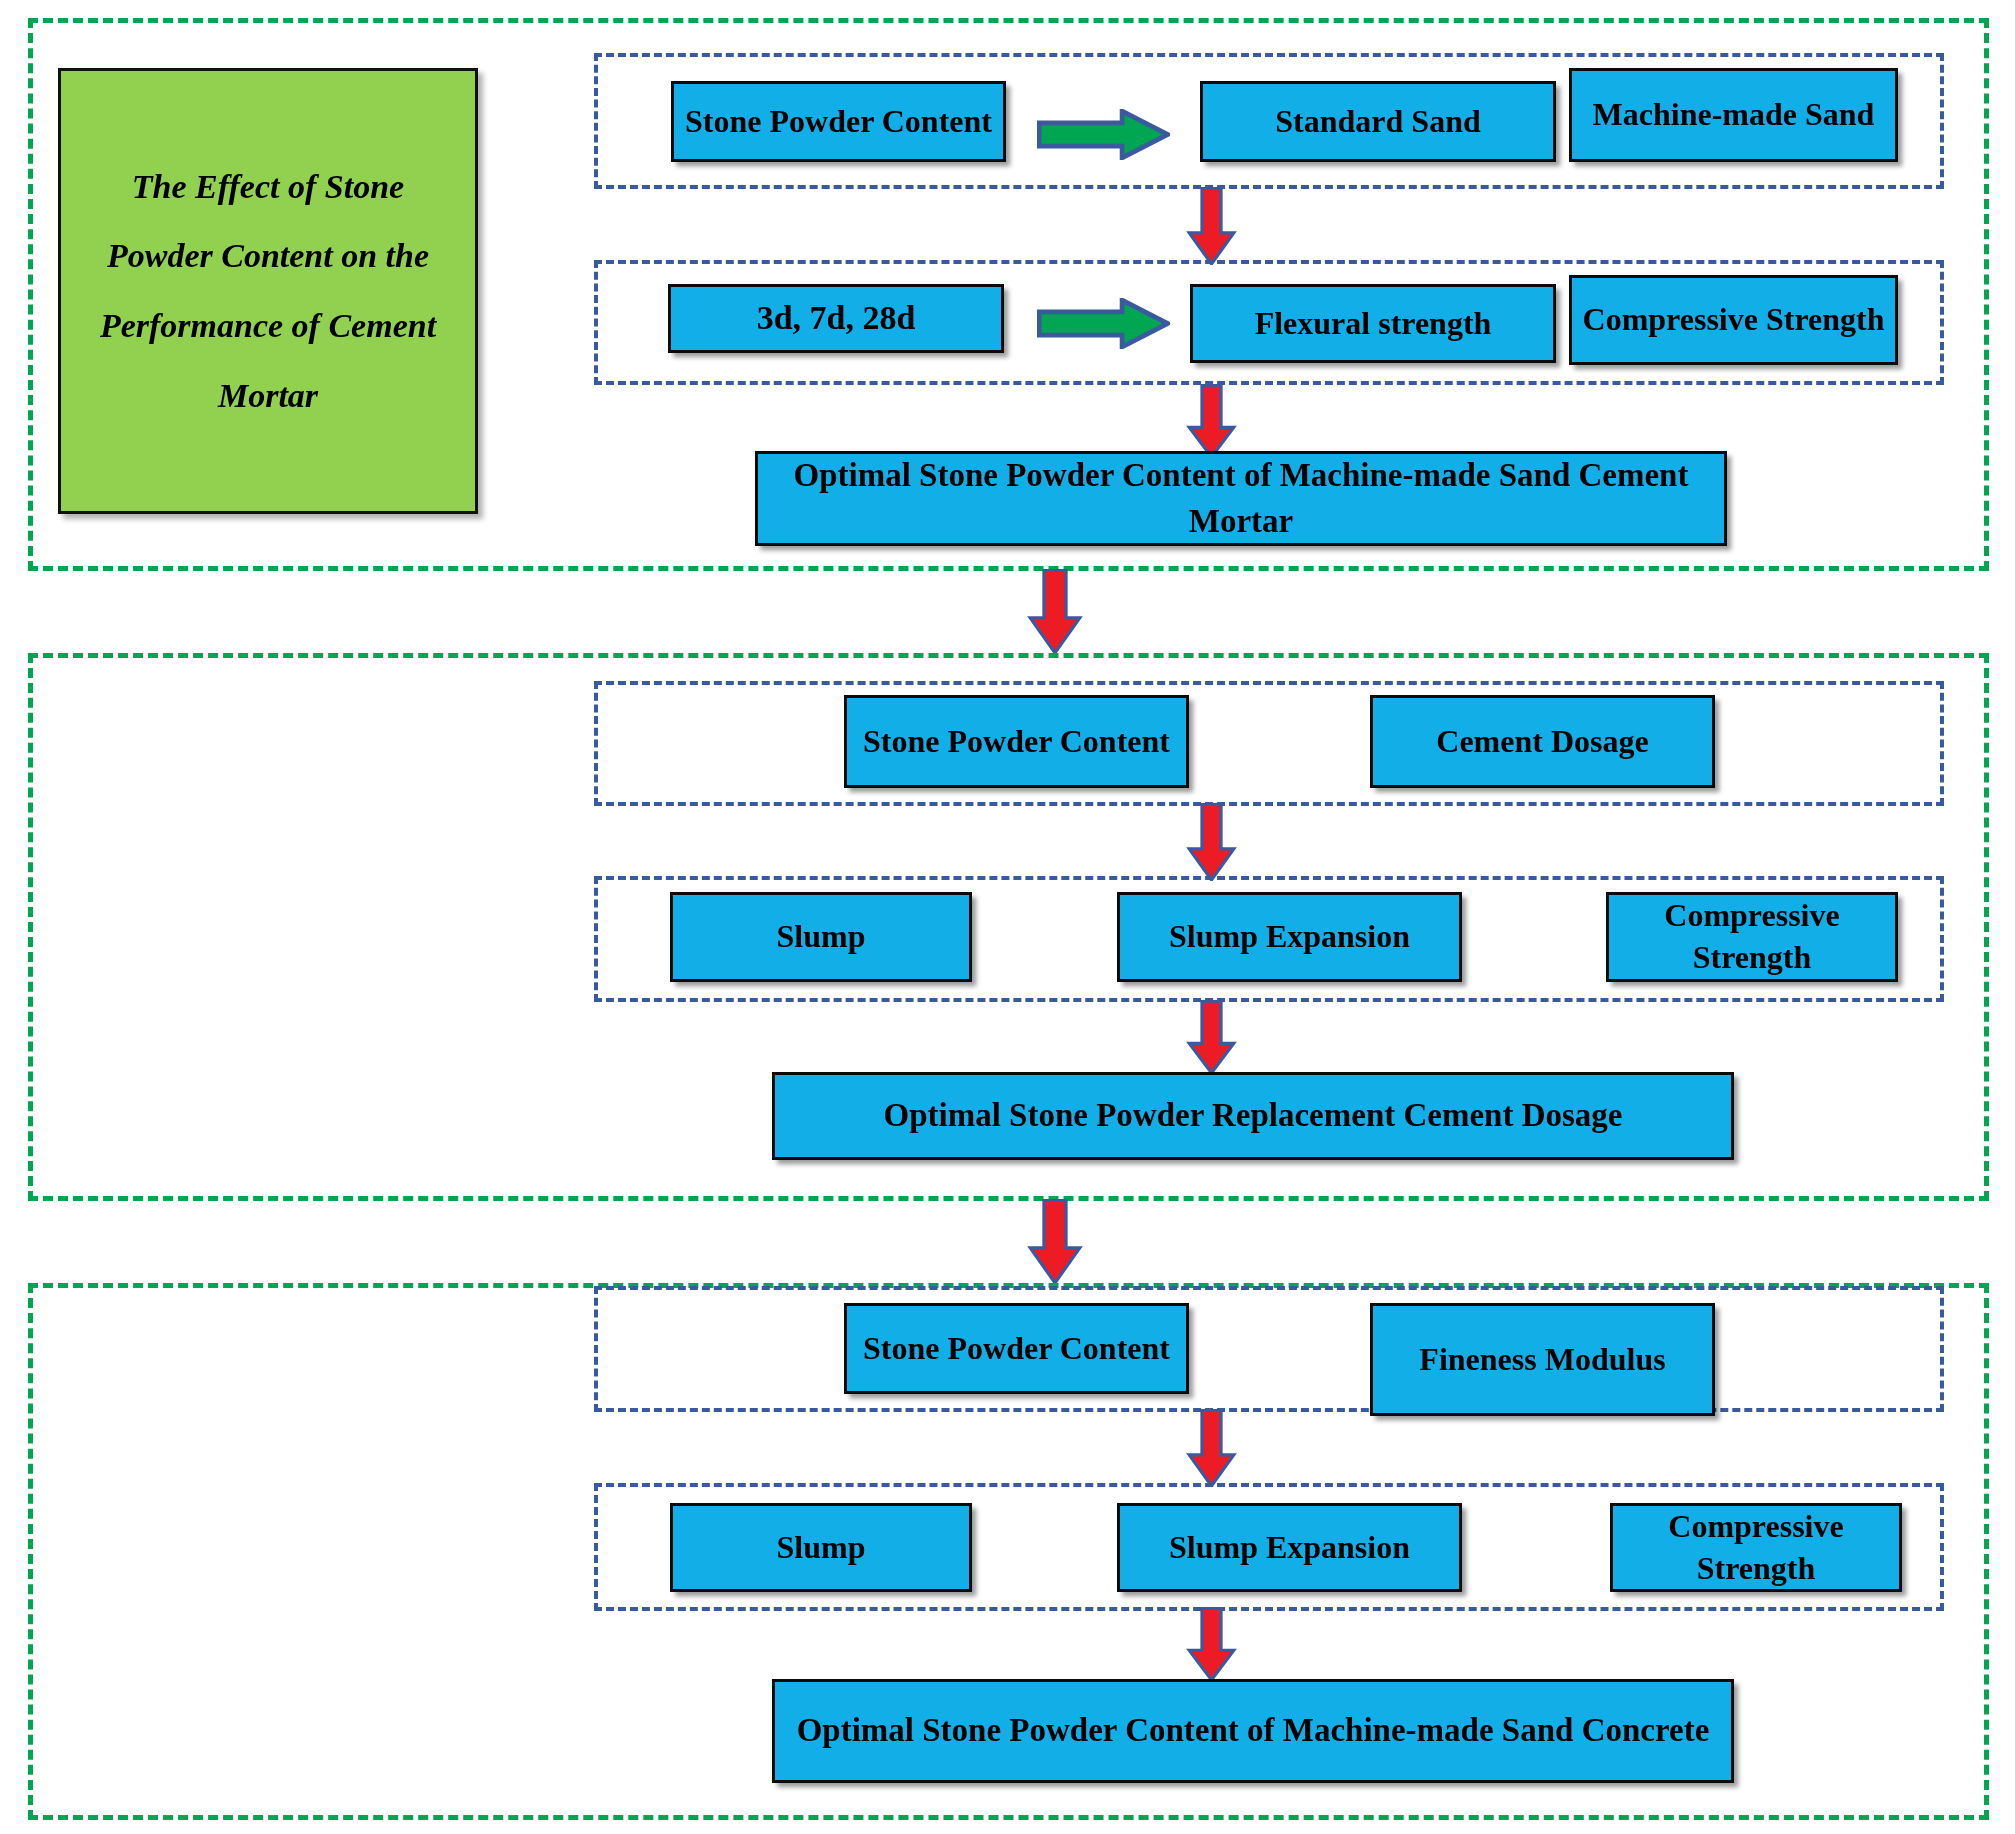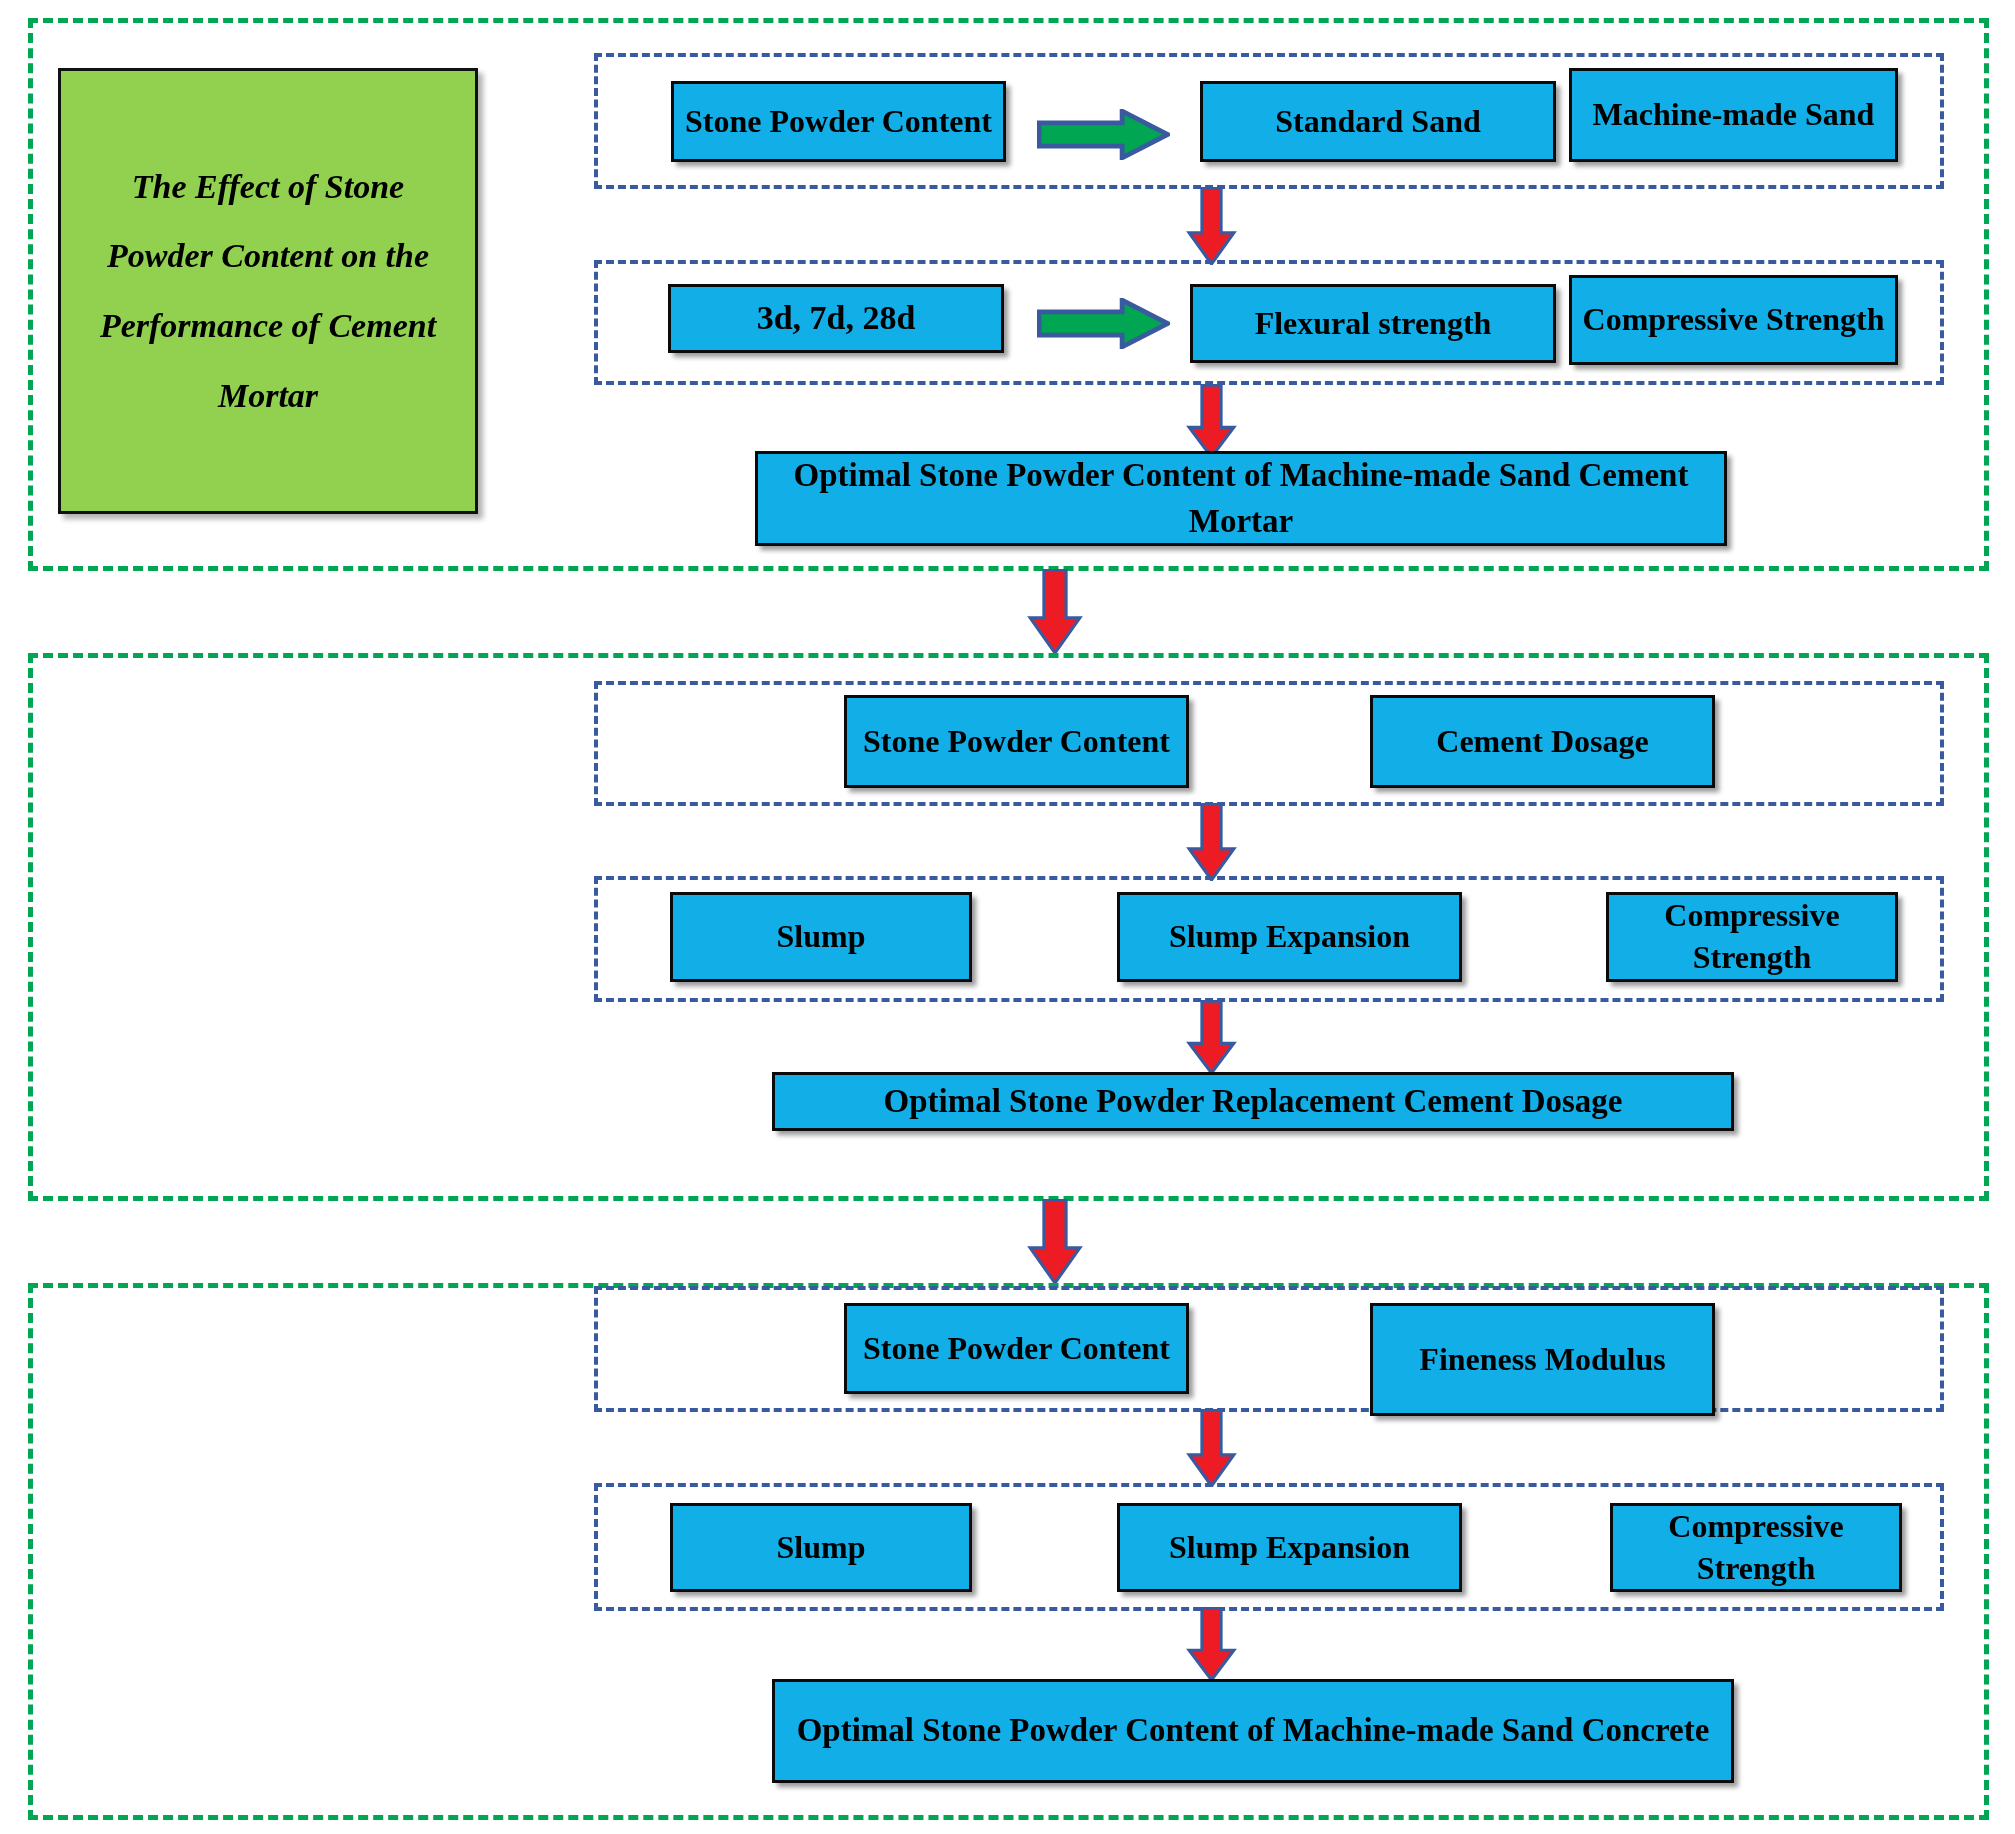--- a/index.html
+++ b/index.html
@@ -193,21 +193,21 @@
   <div class="node" style="left:1606px; top:892px; width:292px; height:90px;">
     <span class="node-text fs-node">Compressive Strength</span>
   </div>
 
   <div class="arrow" style="left:1185px; top:1000px; width:53px; height:74px;">
     <svg viewBox="0 0 100 140" preserveAspectRatio="none">
       <polygon points="32,2 68,2 68,82 92,82 50,138 8,82 32,82" fill="#ED1C24" stroke="#3A5AA0" stroke-width="6"></polygon>
     </svg>
   </div>
 
-  <div class="node wide" style="left:772px; top:1072px; width:962px; height:59px;">
+  <div class="node wide" style="left:772px; top:1072px; width:962px; height:88px;">
     <span class="node-text fs-node-lg">Optimal Stone Powder Replacement Cement Dosage</span>
   </div>
 
   <div class="arrow" style="left:1026px; top:1199px; width:58px; height:85px;">
     <svg viewBox="0 0 110 160" preserveAspectRatio="none">
       <polygon points="34,2 76,2 76,92 102,92 55,158 8,92 34,92" fill="#ED1C24" stroke="#3A5AA0" stroke-width="6"></polygon>
     </svg>
   </div>
 
   <div class="section" style="left:28px; top:1283px; width:1961px; height:537px;"></div>

